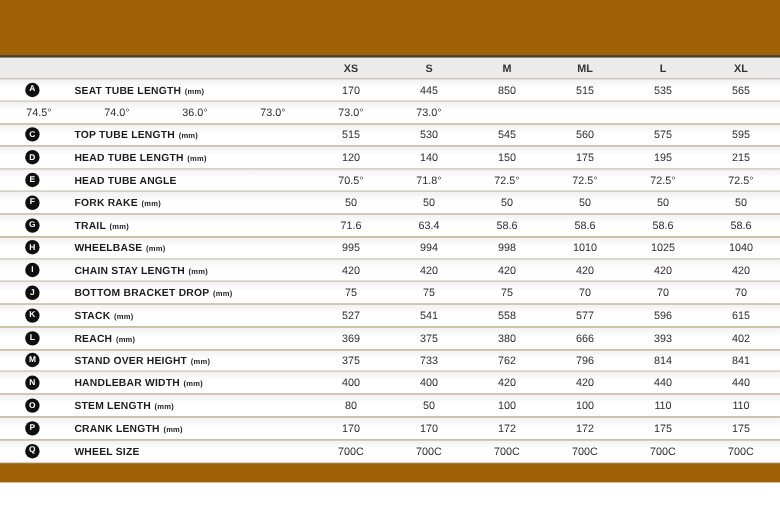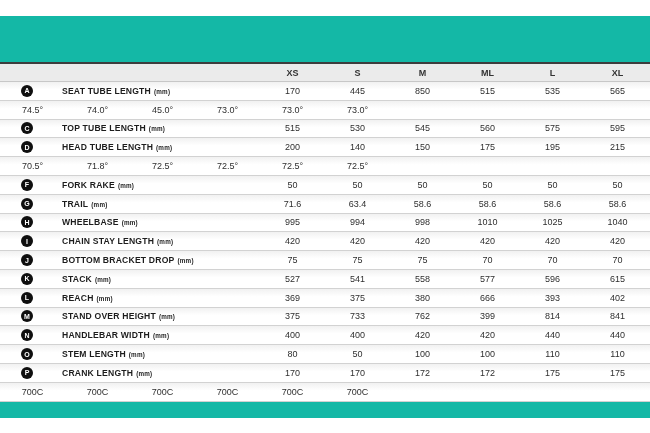--- a/index.html
+++ b/index.html
@@ -7,23 +7,22 @@
     padding: 0;
     background: #ffffff;
     width: 650px;
     height: 433px;
     font-family: "Liberation Sans", sans-serif;
     overflow: hidden;
   }
   .page {
     width: 650px;
     height: 402px;
-    background: #14b8a6;
+    background: #a16207;
     position: relative;
-    margin-top: 16px;
   }
   .geo-table {
     position: absolute;
     top: 46px;
     left: 0;
     width: 650px;
     border-top: 2px solid #3d3d3d;
   }
   .row {
     display: flex;
@@ -112,21 +111,21 @@
         <div class="val-cell">170</div>
         <div class="val-cell">445</div>
         <div class="val-cell">850</div>
         <div class="val-cell">515</div>
         <div class="val-cell">535</div>
         <div class="val-cell">565</div>
       </div>
       <div class="row">
         <div class="val-cell">74.5°</div>
         <div class="val-cell">74.0°</div>
-        <div class="val-cell">45.0°</div>
+        <div class="val-cell">36.0°</div>
         <div class="val-cell">73.0°</div>
         <div class="val-cell">73.0°</div>
         <div class="val-cell">73.0°</div>
       </div>
       <div class="row">
         <div class="label-cell">
           <span class="badge">C</span>
           <span class="label-text">TOP TUBE LENGTH<span class="unit">(mm)</span></span>
         </div>
         <div class="val-cell">515</div>
@@ -134,28 +133,32 @@
         <div class="val-cell">545</div>
         <div class="val-cell">560</div>
         <div class="val-cell">575</div>
         <div class="val-cell">595</div>
       </div>
       <div class="row">
         <div class="label-cell">
           <span class="badge">D</span>
           <span class="label-text">HEAD TUBE LENGTH<span class="unit">(mm)</span></span>
         </div>
-        <div class="val-cell">200</div>
+        <div class="val-cell">120</div>
         <div class="val-cell">140</div>
         <div class="val-cell">150</div>
         <div class="val-cell">175</div>
         <div class="val-cell">195</div>
         <div class="val-cell">215</div>
       </div>
       <div class="row">
+        <div class="label-cell">
+          <span class="badge">E</span>
+          <span class="label-text">HEAD TUBE ANGLE</span>
+        </div>
         <div class="val-cell">70.5°</div>
         <div class="val-cell">71.8°</div>
         <div class="val-cell">72.5°</div>
         <div class="val-cell">72.5°</div>
         <div class="val-cell">72.5°</div>
         <div class="val-cell">72.5°</div>
       </div>
       <div class="row">
         <div class="label-cell">
           <span class="badge">F</span>
@@ -241,21 +244,21 @@
         <div class="val-cell">402</div>
       </div>
       <div class="row">
         <div class="label-cell">
           <span class="badge">M</span>
           <span class="label-text">STAND OVER HEIGHT<span class="unit">(mm)</span></span>
         </div>
         <div class="val-cell">375</div>
         <div class="val-cell">733</div>
         <div class="val-cell">762</div>
-        <div class="val-cell">399</div>
+        <div class="val-cell">796</div>
         <div class="val-cell">814</div>
         <div class="val-cell">841</div>
       </div>
       <div class="row">
         <div class="label-cell">
           <span class="badge">N</span>
           <span class="label-text">HANDLEBAR WIDTH<span class="unit">(mm)</span></span>
         </div>
         <div class="val-cell">400</div>
         <div class="val-cell">400</div>
@@ -282,20 +285,24 @@
           <span class="label-text">CRANK LENGTH<span class="unit">(mm)</span></span>
         </div>
         <div class="val-cell">170</div>
         <div class="val-cell">170</div>
         <div class="val-cell">172</div>
         <div class="val-cell">172</div>
         <div class="val-cell">175</div>
         <div class="val-cell">175</div>
       </div>
       <div class="row">
+        <div class="label-cell">
+          <span class="badge">Q</span>
+          <span class="label-text">WHEEL SIZE</span>
+        </div>
         <div class="val-cell">700C</div>
         <div class="val-cell">700C</div>
         <div class="val-cell">700C</div>
         <div class="val-cell">700C</div>
         <div class="val-cell">700C</div>
         <div class="val-cell">700C</div>
       </div>
     </div>
 </div>
 

